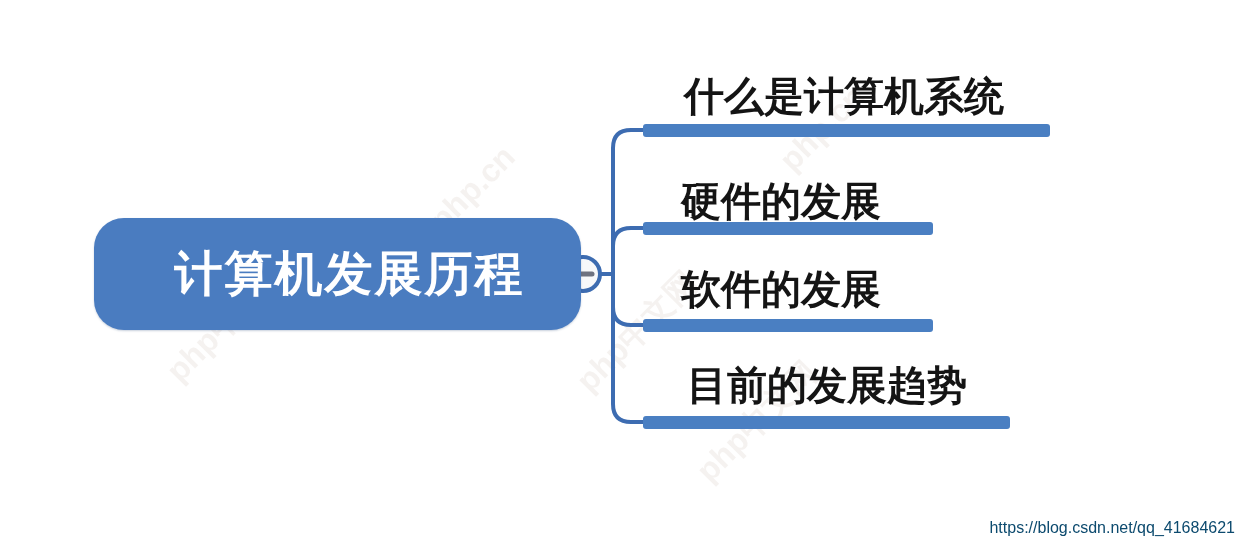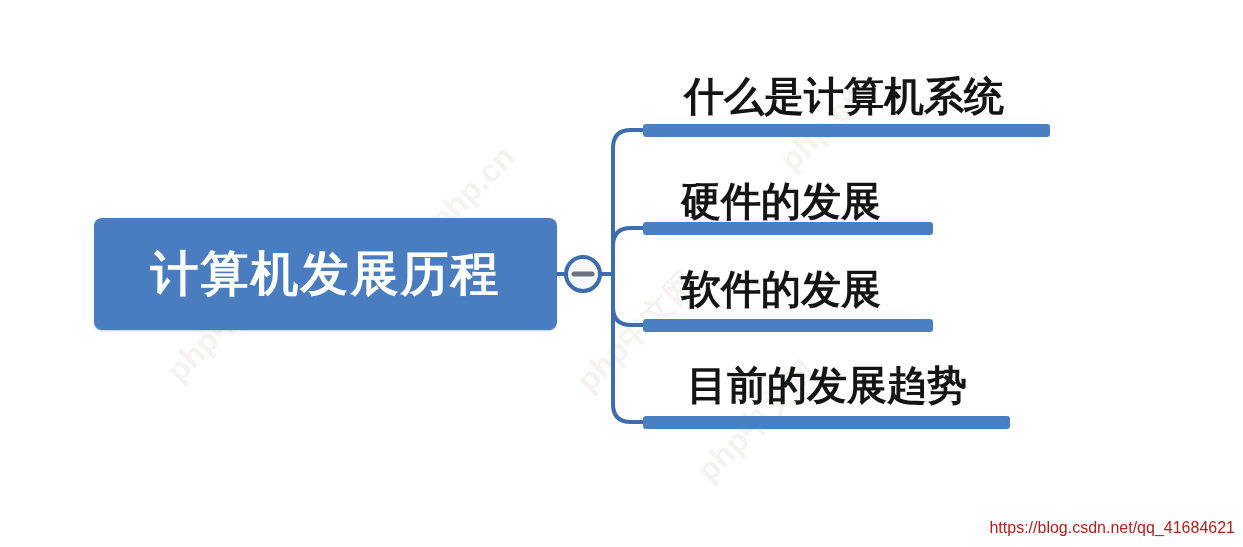--- a/index.html
+++ b/index.html
@@ -37,26 +37,27 @@
     width: 1243px;
     height: 547px;
   }
   .root-node {
     position: absolute;
     left: 94px;
     top: 218px;
     width: 463px;
     height: 112px;
     background: #4a7cc0;
-    border-radius: 8px;
+    border-radius: 30px;
     display: flex;
     align-items: center;
     justify-content: center;
     box-shadow: 0 1px 2px rgba(40, 70, 120, 0.25);
     cursor: pointer;
+    padding-left: 24px;
   }
   .root-node .root-label {
     color: #ffffff;
     font-size: 48px;
     font-weight: bold;
     letter-spacing: 2px;
     line-height: 1;
     white-space: nowrap;
   }
   .branch-label {
@@ -70,21 +71,21 @@
   }
   .branch-label.b1 { left: 684px; top: 75px; }
   .branch-label.b2 { left: 681px; top: 180px; }
   .branch-label.b3 { left: 681px; top: 268px; }
   .branch-label.b4 { left: 687px; top: 364px; text-align: right; }
   .url-watermark {
     position: absolute;
     right: 8px;
     bottom: 10px;
     font-size: 16px;
-    color: #b91c1c;
+    color: #0c4a6e;
     letter-spacing: 0px;
     white-space: nowrap;
   }
 </style>
 </head>
 <body>
 
 <div class="canvas">
 
   <div class="wm-layer">

